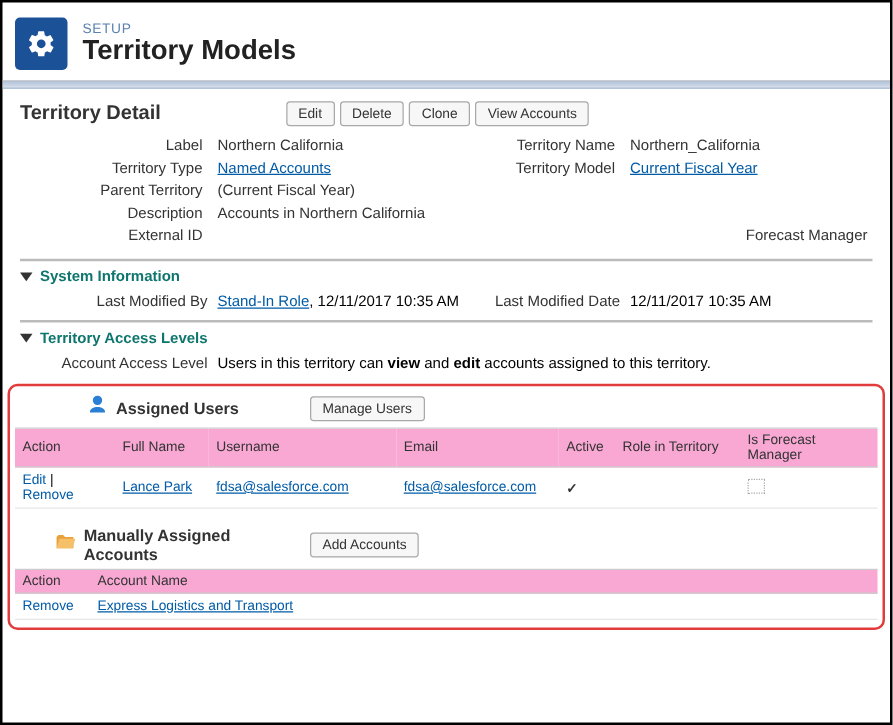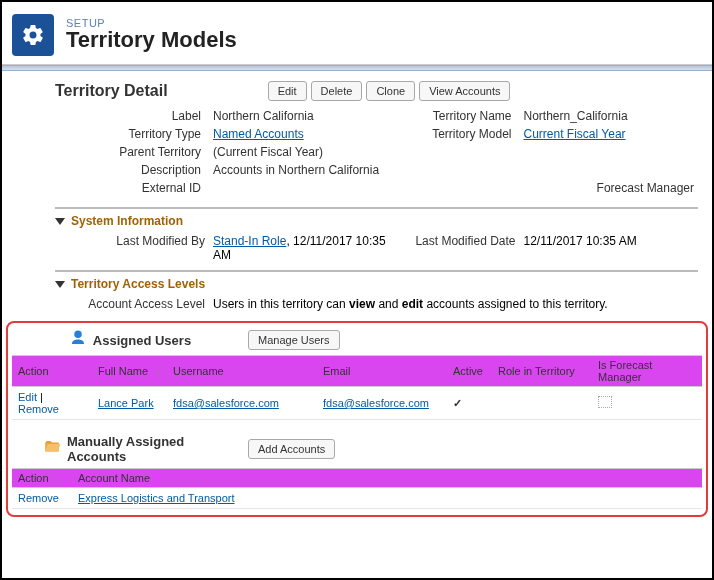--- a/index.html
+++ b/index.html
@@ -3,43 +3,43 @@
 <meta charset="utf-8">
 <style>
 * { box-sizing: border-box; margin: 0; padding: 0; }
 body { font-family: Arial, Helvetica, sans-serif; background: #fff; width: 714px; height: 580px; overflow: hidden; border: 2px solid #000; }
 .header-bar { display: flex; align-items: center; padding: 12px 10px 8px 10px; border-bottom: 1px solid #ccc; }
 .gear-tile { width: 42px; height: 42px; background: #1b5297; border-radius: 4px; display: flex; align-items: center; justify-content: center; margin-right: 12px; }
 .gear-tile svg { width: 24px; height: 24px; fill: #fff; }
 .setup-label { font-size: 11px; color: #5b82b0; letter-spacing: 0.5px; }
 .models-title { font-size: 22px; font-weight: bold; color: #222; margin-top: -2px; }
 .blue-strip { height: 6px; background: linear-gradient(#b8c7dd, #d5deeb); border-top: 1px solid #9bb0cd; border-bottom: 1px solid #9bb0cd; }
-.content { padding: 10px 14px 0 14px; margin-left: 39px; }
+.content { padding: 10px 14px 0 14px; }
 .detail-header { display: flex; align-items: center; margin-bottom: 8px; }
 .detail-title { font-size: 16px; font-weight: bold; color: #333; margin-right: 100px; }
 .btn-row { display: flex; gap: 4px; }
 .sfbtn { font-size: 11px; padding: 3px 9px; background: #f7f7f7; border: 1px solid #a8a8a8; border-radius: 3px; cursor: pointer; color: #333; }
 .detail-grid { display: grid; grid-template-columns: 150px 1fr 120px 1fr; gap: 4px 8px; font-size: 12px; margin-bottom: 6px; }
 .detail-grid .lbl { text-align: right; color: #333; padding-right: 4px; }
 .detail-grid .val { color: #333; }
 .link { color: #015ba7; text-decoration: underline; cursor: pointer; }
-.section-hdr { border-top: 2px solid #bbb; padding-top: 5px; margin-top: 8px; display: flex; align-items: center; font-size: 12px; font-weight: bold; color: #a16207; margin-bottom: 6px; }
+.section-hdr { border-top: 2px solid #bbb; padding-top: 5px; margin-top: 8px; display: flex; align-items: center; font-size: 12px; font-weight: bold; color: #0f766e; margin-bottom: 6px; }
 .section-hdr .tri { display: inline-block; width: 0; height: 0; border-left: 5px solid transparent; border-right: 5px solid transparent; border-top: 7px solid #333; margin-right: 6px; }
 .sys-row { display: grid; grid-template-columns: 150px 1fr 120px 1fr; font-size: 12px; gap: 4px 8px; }
 .sys-row .lbl { text-align: right; color: #333; }
 .access-row { display: grid; grid-template-columns: 150px 1fr; font-size: 12px; gap: 4px 8px; margin-bottom:10px;}
 .access-row .lbl { text-align: right; color: #333; }
 .highlight-box { border: 2px solid #e23b3b; border-radius: 8px; padding: 2px 4px 6px 4px; margin: 4px 4px 0 4px; }
 .related-hdr { display: flex; align-items: center; margin: 4px 0 4px 0; }
 .related-title-wrap { display: flex; align-items: center; flex: 0 0 236px; justify-content: center; }
 .related-title { font-size: 13px; font-weight: bold; color: #333; margin-left: 6px; }
 .user-icon svg { width: 18px; height: 18px; }
 .book-icon svg { width: 18px; height: 18px; }
 .tbl { width: 100%; font-size: 11px; border-collapse: collapse; }
-.tbl th { background: #d946ef; border-top: 1px solid #ccc; border-bottom: 1px solid #ccc; text-align: left; padding: 3px 6px; color: #333; font-weight: normal; }
+.tbl th { background: #f9a8d4; border-top: 1px solid #ccc; border-bottom: 1px solid #ccc; text-align: left; padding: 3px 6px; color: #333; font-weight: normal; }
 .tbl td { padding: 4px 6px; border-bottom: 1px solid #e6e6e6; }
 .action-link { color: #015ba7; cursor: pointer; font-size: 11px; }
 .check::before { content: "✓"; font-weight: bold; color:#333;}
 .dotted-box { display:inline-block; width:14px; height:12px; border:1px dotted #aaa;}
 .bold { font-weight: bold; }
 </style>
 </head>
 <body>
 
 <div class="header-bar">

